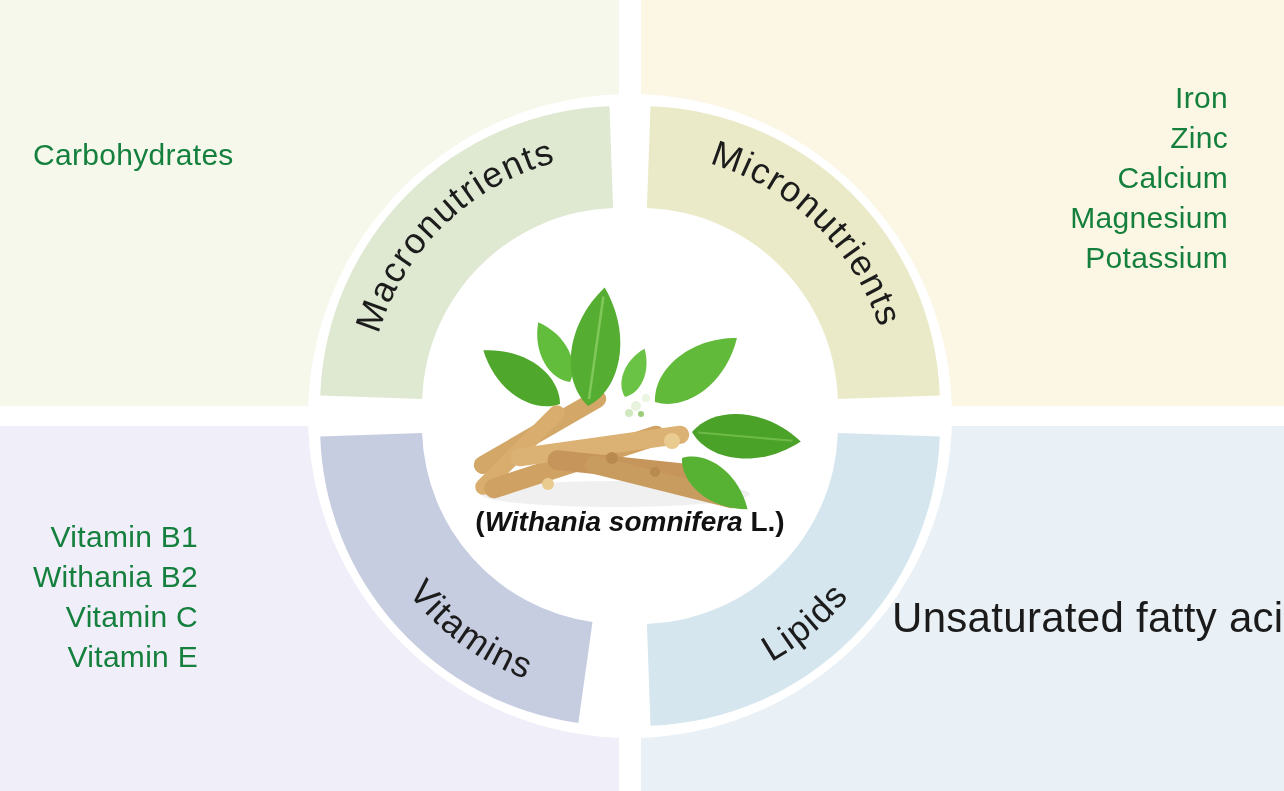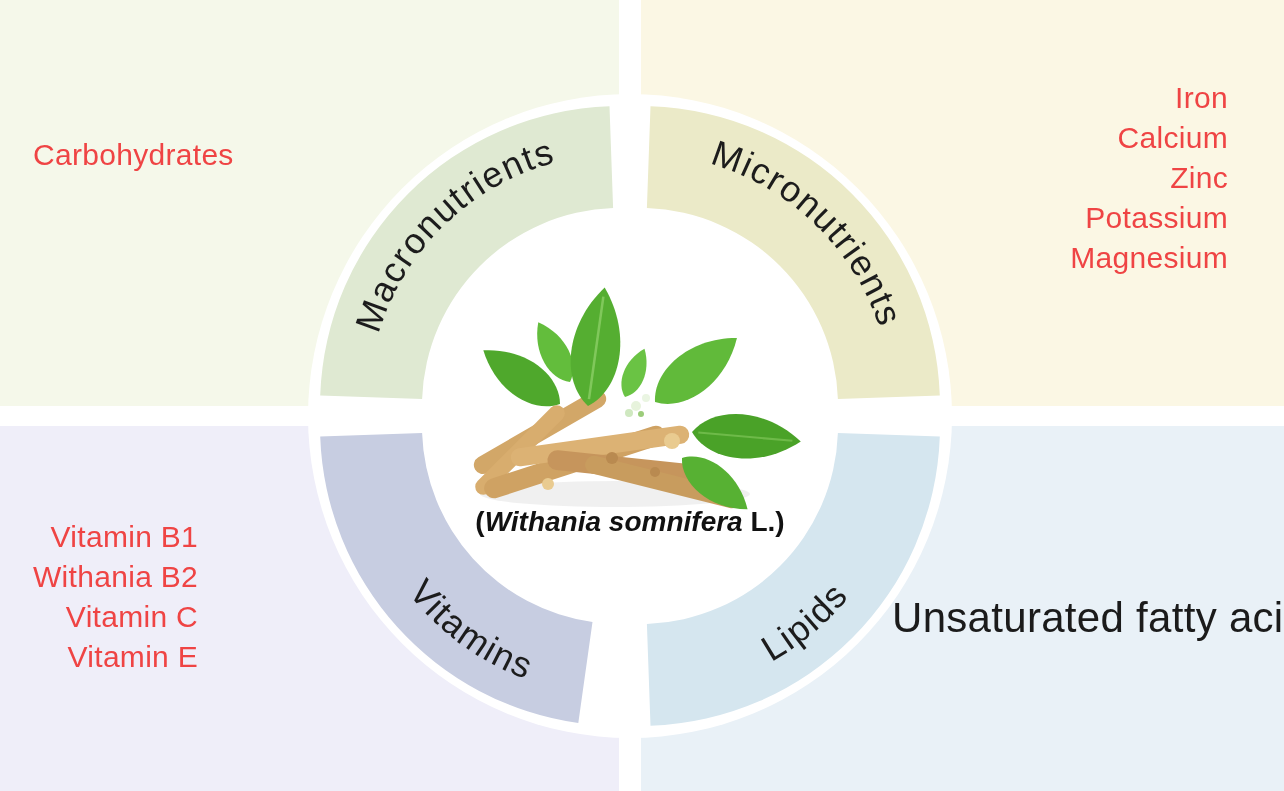--- a/index.html
+++ b/index.html
@@ -10,21 +10,21 @@
     overflow:hidden;
     font-family:"Liberation Sans", sans-serif;
     color:#1b1b1b;
   }
   .canvas svg{position:absolute;left:0;top:0;}
   .list{
     position:absolute;
     font-size:30px;
     line-height:40px;
     letter-spacing:0.3px;
-    color:#ef4444;
+    color:#15803d;
     white-space:nowrap;
   }
   .list.right{text-align:right;}
   .big-line{
     position:absolute;
     font-size:42px;
     line-height:52px;
     letter-spacing:0.3px;
     color:#1b1b1b;
     white-space:nowrap;
@@ -150,24 +150,24 @@
       <text x="630" y="531" text-anchor="middle" class="caption-text"><tspan>(</tspan><tspan font-style="italic">Withania somnifera</tspan><tspan> L.)</tspan></text>
     </g>
   </svg>
 
   <div class="list" style="left:33px; top:135px;">
     <div>Carbohydrates</div>
   </div>
 
   <div class="list right" style="right:56px; top:78px;">
     <div>Iron</div>
+    <div>Zinc</div>
     <div>Calcium</div>
-    <div>Zinc</div>
+    <div>Magnesium</div>
     <div>Potassium</div>
-    <div>Magnesium</div>
   </div>
 
   <div class="list" style="left:33px; top:517px;text-align:right;">
     <div>Vitamin B1</div>
     <div>Withania B2</div>
     <div>Vitamin C</div>
     <div>Vitamin E</div>
   </div>
 
   <div class="big-line" style="left:892px; top:592px;">

